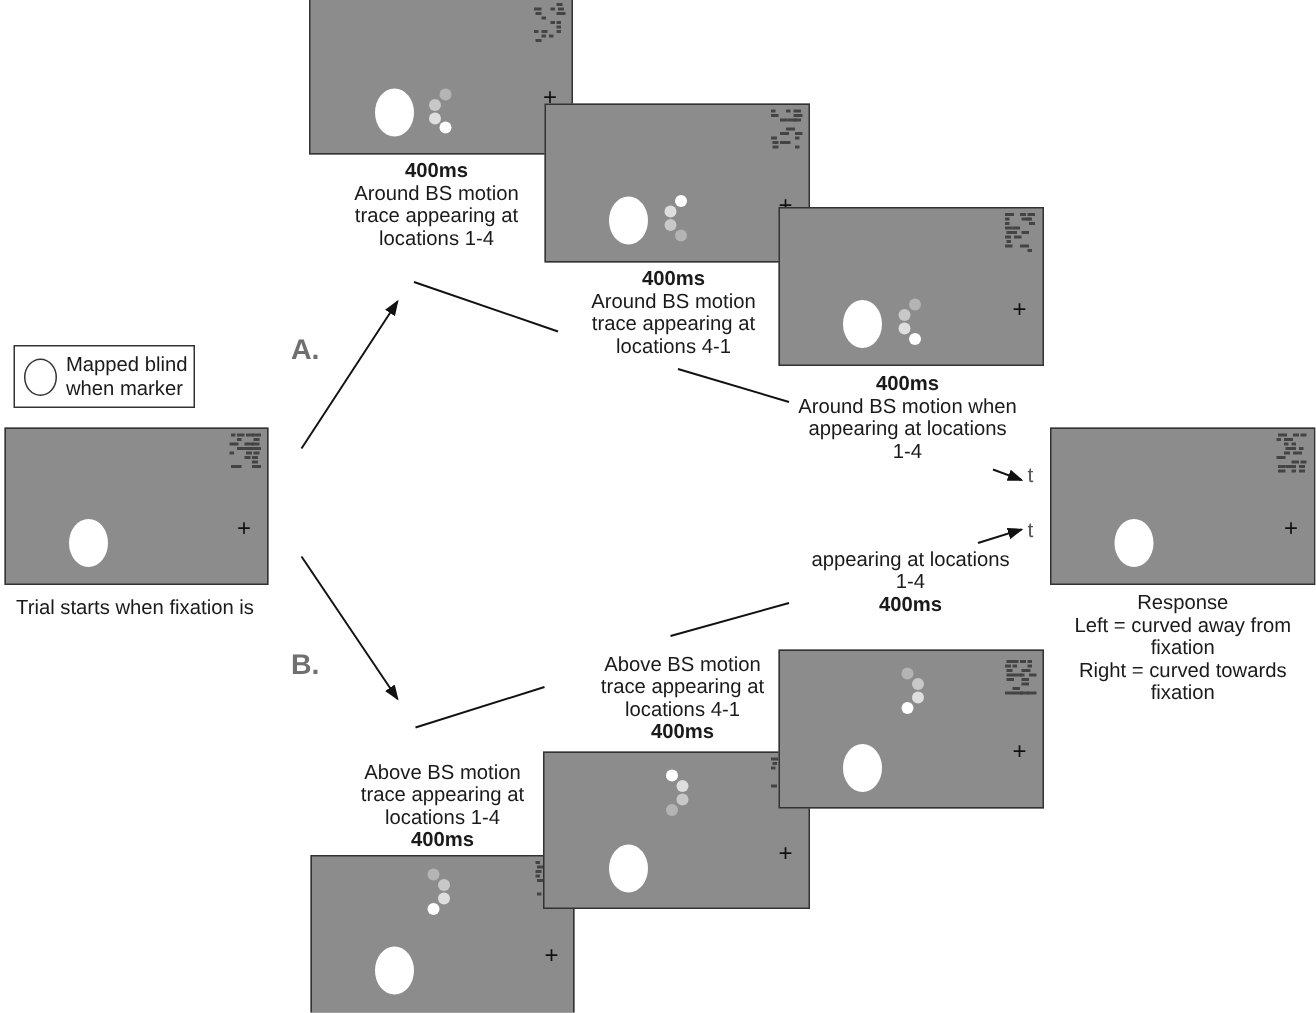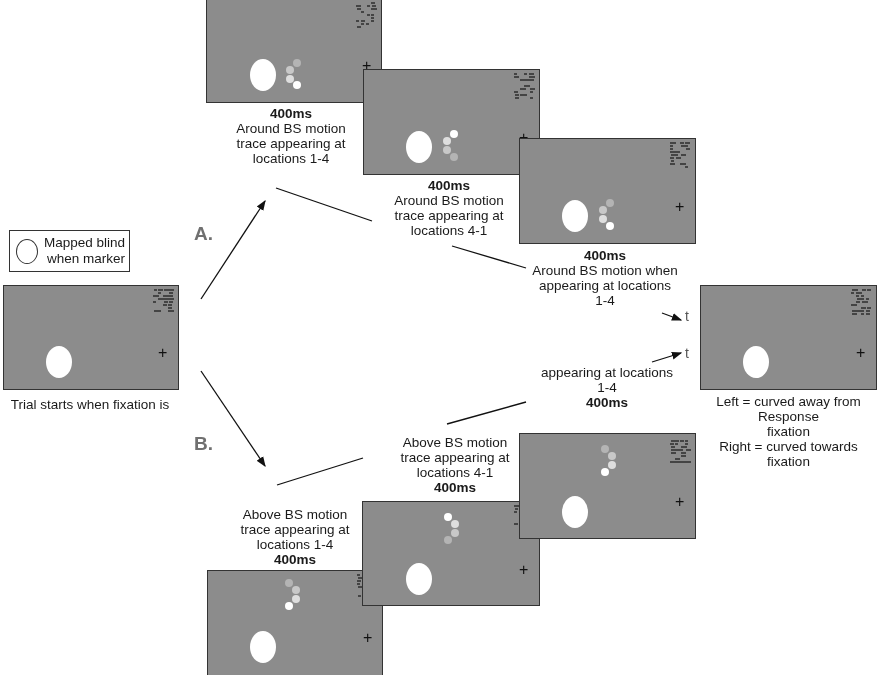--- a/index.html
+++ b/index.html
@@ -30,21 +30,21 @@
   <line x1="276" y1="188" x2="372" y2="221" stroke="#111" stroke-width="1.3"></line>
   <line x1="452" y1="246" x2="526" y2="268" stroke="#111" stroke-width="1.3"></line>
   <line x1="662" y1="313" x2="681" y2="320" stroke="#111" stroke-width="1.3" marker-end="url(#ah)"></line>
   <line x1="277" y1="485" x2="363" y2="458" stroke="#111" stroke-width="1.3"></line>
   <line x1="447" y1="424" x2="526" y2="402" stroke="#111" stroke-width="1.3"></line>
   <line x1="652" y1="362" x2="681" y2="353" stroke="#111" stroke-width="1.3" marker-end="url(#ah)"></line>
 </svg>
 
 <div style="position:absolute;left:9px;top:230px;width:121px;height:42px;border:1.2px solid #333;box-sizing:border-box;">
   <div style="position:absolute;left:6px;top:8px;width:22px;height:25px;border:1.2px solid #333;border-radius:50%;box-sizing:border-box;"></div>
-  <div style="position:absolute;right:4px;top:4px;text-align:right;font-size:13.5px;line-height:16px;">
+  <div style="position:absolute;right:4px;top:4px;font-size:13.5px;line-height:16px;">
     <div>Mapped blind</div>
     <div>when marker</div>
   </div>
 </div>
 
 <div class="panel" style="left:3px;top:285px;width:176px;height:105px;">
   <div class="noise">
       <i style="left: 1px; top: 0px; width: 3px; height: 2px;"></i>
       <i style="left: 5px; top: 0px; width: 5px; height: 2px;"></i>
       <i style="left: 11px; top: 0px; width: 5px; height: 2px;"></i>
@@ -206,22 +206,22 @@
       <i style="left: 10px; top: 21px; width: 3px; height: 2px;"></i>
       <i style="left: 15px; top: 21px; width: 4px; height: 2px;"></i>
       <i style="left: 1px; top: 24px; width: 5px; height: 2px;"></i>
       <i style="left: 10px; top: 24px; width: 3px; height: 2px;"></i>
       <i style="left: 15px; top: 24px; width: 4px; height: 2px;"></i>
     </div>
   <div class="bs" style="left:42px;top:60px;"></div>
   <div class="cross" style="left:155px;top:59px;">+</div>
 </div>
 <div class="cap" style="left:700px;top:394px;width:177px;">
+  <div>Response</div>
   <div>Left = curved away from</div>
-  <div>Response</div>
   <div>fixation</div>
   <div>Right = curved towards</div>
   <div>fixation</div>
 </div>
 
 <div class="cap" style="left:512px;top:365px;width:190px;">
   <div>appearing at locations</div>
   <div>1-4</div>
   <div><b>400ms</b></div>
 </div>

